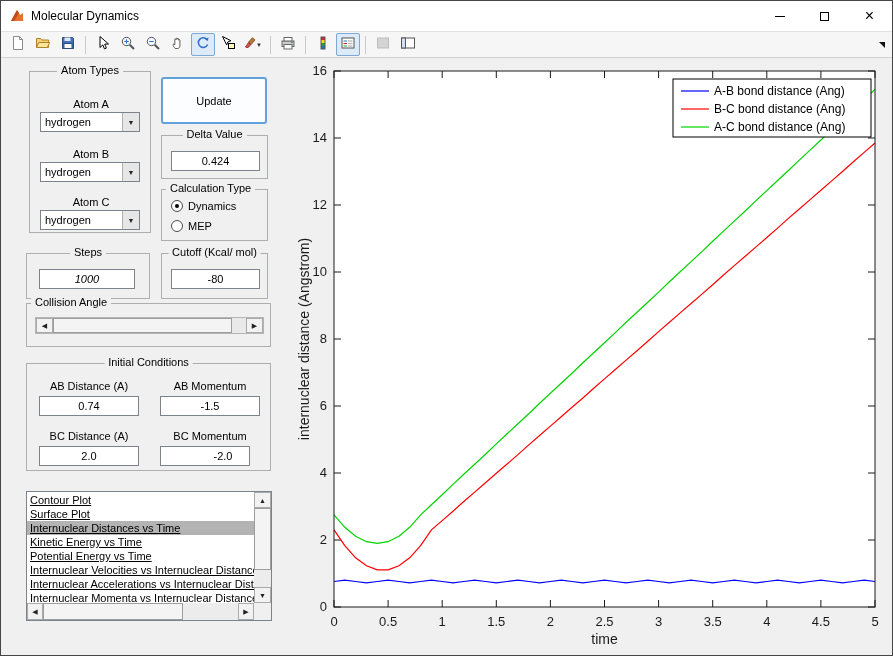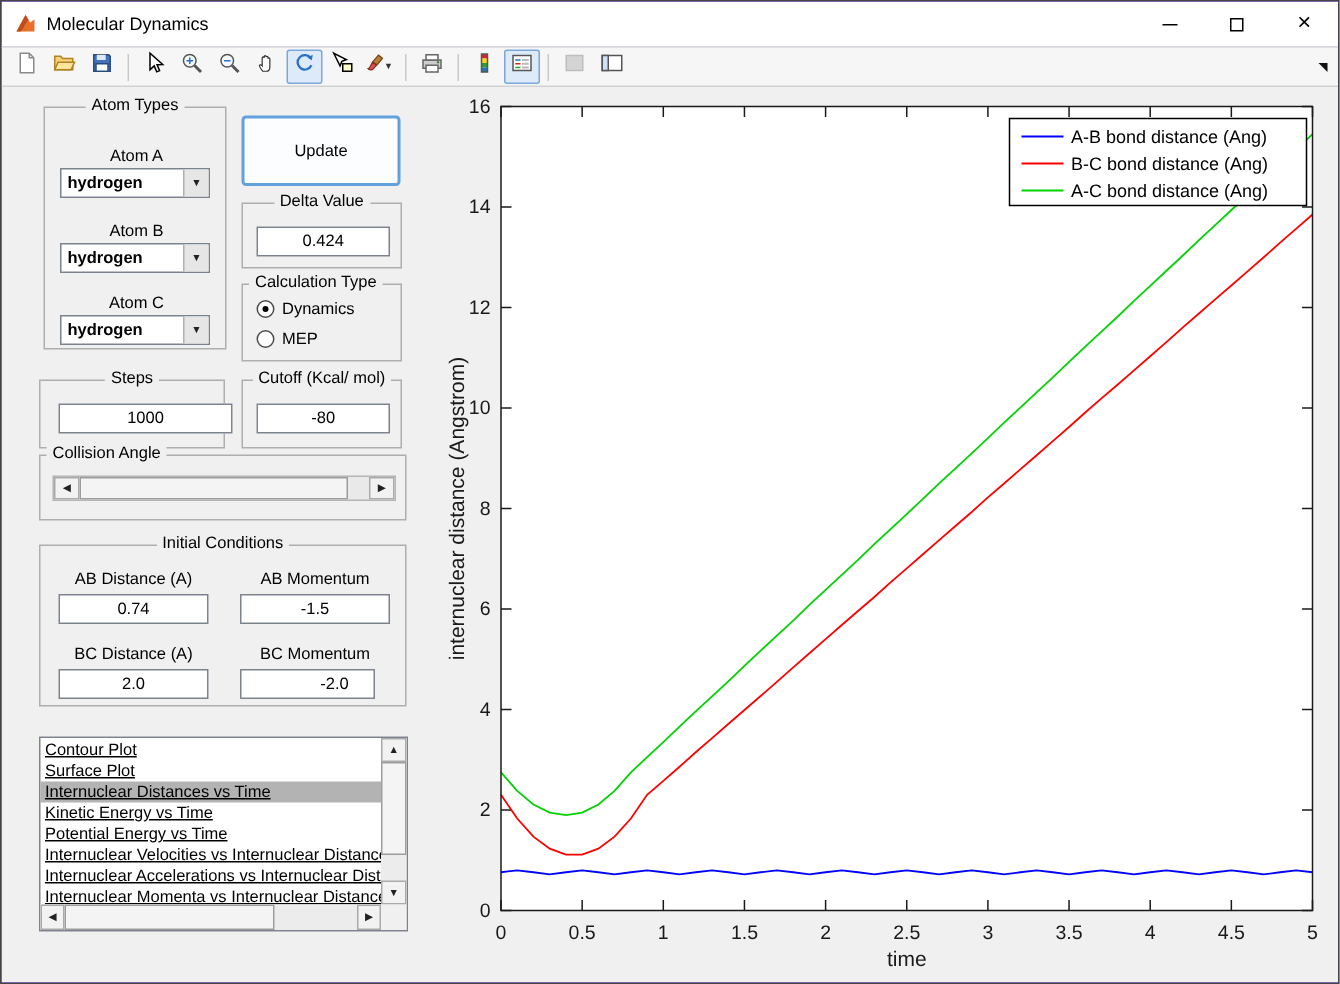--- a/index.html
+++ b/index.html
@@ -1,17 +1,17 @@
 <!DOCTYPE html>
 <html><head>
 <meta charset="utf-8">
 <style>
   * { box-sizing: border-box; }
   body { margin:0; font-family:"Liberation Sans", sans-serif; background:#9a9a9a; }
-  .window { position:relative; width:893px; height:656px; background:#6d28d9;
+  .window { position:relative; width:893px; height:656px; background:#4c1d95;
             border:1px solid #454545; overflow:hidden; }
 
   
   .titlebar { position:absolute; left:0; top:0; right:0; height:30px; background:#fff;
               display:flex; align-items:center; padding-left:8px; }
   .titlebar .title { font-size:12px; color:#000; margin-left:6px; }
   .win-controls { margin-left:auto; display:flex; height:30px; }
   .win-btn { width:45px; height:30px; display:flex; align-items:center; justify-content:center; cursor:default; }
   .glyph-min { width:10px; height:1px; background:#000; display:inline-block; }
   .glyph-max { width:9px; height:9px; border:1px solid #000; display:inline-block; }
@@ -38,21 +38,21 @@
             padding:0 4px; white-space:nowrap; }
   .ptitle.center { left:50%; transform:translateX(-50%); }
   .ptitle.left { left:4px; }
 
   .plabel { position:absolute; font-size:11px; color:#000; text-align:center; height:14px; }
 
   .edit { position:absolute; height:20px; border:1px solid #7d838c; background:#fff;
           font-family:"Liberation Sans", sans-serif; font-size:11px; text-align:center;
           color:#000; padding:0; }
 
-  .combo { position:absolute; height:20px; border:1px solid #7d838c; background:#fff; display:flex;font-weight:bold; }
+  .combo { position:absolute; height:20px; border:1px solid #7d838c; background:#fff; display:flex; }
   .combo .cval { flex:1; font-size:11px; padding:3px 0 0 4px; overflow:hidden; white-space:nowrap; }
   .combo .carrow { width:17px; background:#e6e6e6; border-left:1px solid #b0b0b0;
                    display:flex; align-items:center; justify-content:center; font-size:7px; color:#222; }
 
   .update-btn { position:absolute; background:#fcfdfe; border:2px solid #63a1dc; border-radius:3px;
                 font-family:"Liberation Sans", sans-serif; font-size:11px; color:#000; }
 
   .radio-row { position:absolute; display:flex; align-items:center; gap:5px; font-size:11px; color:#000; }
   .rcirc { width:12px; height:12px; border:1px solid #4c4c4c; border-radius:50%; background:#fff; position:relative; flex:0 0 auto; }
   .checked .rcirc::after { content:""; position:absolute; left:3px; top:3px; width:4px; height:4px;
@@ -247,21 +247,21 @@
         <span>Dynamics</span>
       </div>
       <div class="radio-row" style="top:30px;left:9px">
         <span class="rcirc"></span>
         <span>MEP</span>
       </div>
     </div>
 
     <div class="panel" style="left:25px;top:195px;width:124px;height:46px">
       <span class="ptitle center">Steps</span>
-      <input class="edit" style="top: 15px; left: 12px; width: 116px;" readonly="" value="1000">
+      <input class="edit" style="top: 15px; left: 12px; width: 96px; font-style: italic;" readonly="" value="1000">
     </div>
 
     <div class="panel" style="left:160px;top:195px;width:107px;height:46px">
       <span class="ptitle center">Cutoff (Kcal/ mol)</span>
       <input class="edit" style="top: 15px; left: 9px; width: 89px;" readonly="" value="-80">
     </div>
 
     <div class="panel" style="left:25px;top:245px;width:245px;height:44px">
       <span class="ptitle left">Collision Angle</span>
       <div class="hscroll" style="top:13px;left:8px;width:229px;height:17px">

